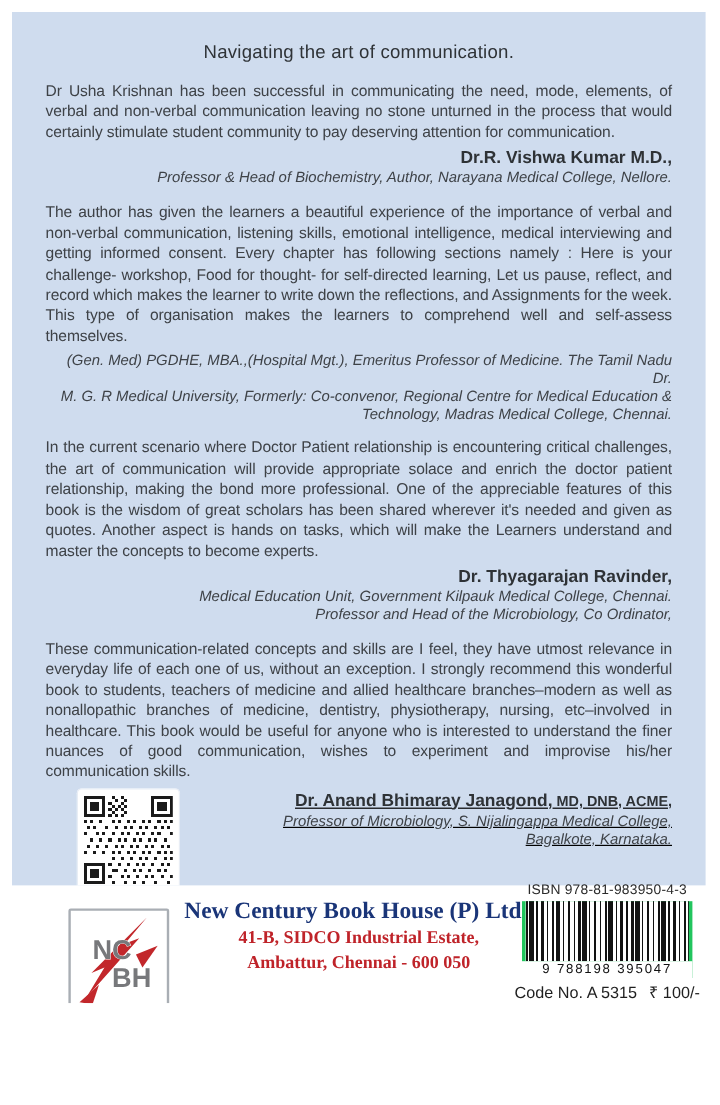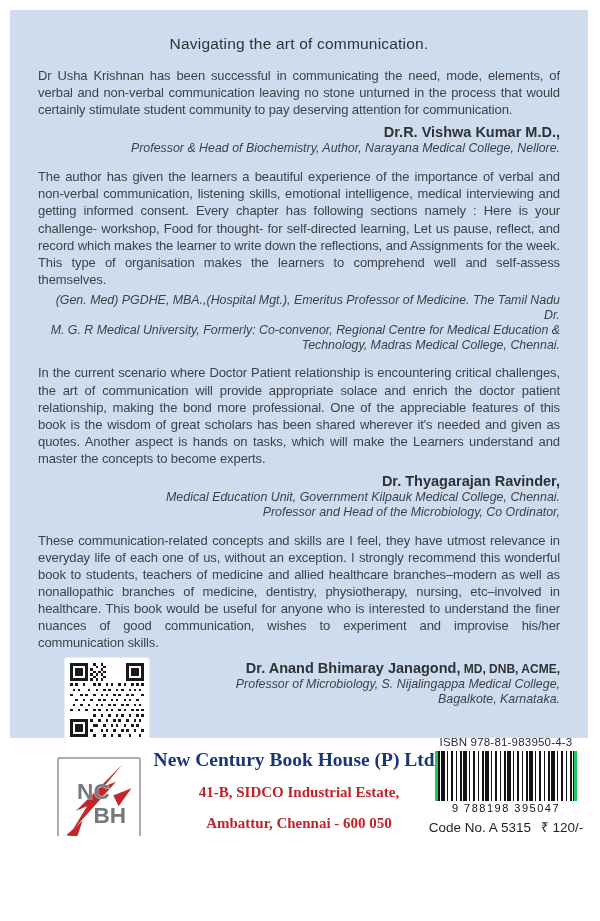--- a/index.html
+++ b/index.html
@@ -17,40 +17,40 @@
     margin:0 0 14px 0;font-weight:400;
   }
   .para{
     margin:0 0 5px 0;text-align:justify;font-size:13px;line-height:1.315;
     color:#3e4247;letter-spacing:-0.1px;
   }
   .attr{ text-align:right;margin:0 0 12px 0; }
   .attr-name{ font-weight:bold;font-size:14.5px;color:#2e3236;line-height:1.25; }
   .attr-name .suffix{ font-size:12px; }
   .attr-cred{ font-style:italic;font-size:12.4px;line-height:1.2;color:#3e4247; }
-  .bottom-row{ display:flex;justify-content:flex-end;align-items:flex-start; }
+  .bottom-row{ display:flex;justify-content:flex-end;align-items:flex-start;text-decoration:underline; }
   .qr-col{ margin-left:26px;text-align:center; }
   .qr-box{
     width:74px;height:74px;background:#ffffff;border-radius:4px;padding:6px;
     box-shadow:0 0 0 1px #e8edf5 inset;
   }
   .attr4{ flex:1;margin-top:2px; }
 
   
   .pub-section{ position:absolute;left:0;top:738px;width:600px;height:107px;background:#ffffff; }
   .ncbh-logo{
     position:absolute;left:57px;top:19px;width:80px;height:84px;background:#ffffff;
     border:2px solid #a9aeb4;border-radius:2px;
   }
   .pub-text{
     position:absolute;left:143px;top:11px;width:312px;text-align:center;
     font-family:"Liberation Serif", serif;
   }
   .pub-name{ font-weight:bold;font-size:19.5px;color:#1a3578;line-height:1.15; }
-  .pub-addr{ font-weight:bold;font-size:15px;color:#bf2329;line-height:1.22;margin-top:12px; }
+  .pub-addr{ font-weight:bold;font-size:15px;color:#bf2329;line-height:1.22;margin-top:2px; }
   .pub-web{ font-weight:bold;font-size:13.5px;color:#1a3578;margin-top:3px; }
 
   .isbn-block{ position:absolute;left:425px;top:-2px;width:162px;text-align:center; }
   .isbn-label{ font-size:11.5px;color:#2a2a2a;letter-spacing:.2px; }
   .barcode{ width:142px;height:64px;margin:3px auto 0;background:#22c55e;position:relative; }
   .bars{
     position:absolute;left:3px;right:3px;top:0;height:50px;
     background:repeating-linear-gradient(90deg,
       #121212 0 2px,#ffffff 2px 3px,#121212 3px 7px,#ffffff 7px 9px,
       #121212 9px 10px,#ffffff 10px 13px,#121212 13px 15px,#ffffff 15px 18px,
@@ -165,21 +165,21 @@
       <div class="pub-addr">41-B, SIDCO Industrial Estate,</div>
       <div class="pub-addr">Ambattur, Chennai - 600 050</div>
     </div>
 
     <div class="isbn-block">
       <div class="isbn-label">ISBN 978-81-983950-4-3</div>
       <div class="barcode">
         <div class="bars"></div>
         <div class="bc-digits">9 788198 395047</div>
       </div>
-      <div class="code-line"><span>Code No. A 5315</span><span class="price">₹ 120/-</span></div>
+      <div class="code-line"><span>Code No. A 5315</span><span class="price">₹ 100/-</span></div>
     </div>
   </div>
 
   <svg class="band" viewBox="0 0 578 63" preserveAspectRatio="none">
     <defs>
       <linearGradient id="bandgrad" x1="0" y1="0" x2="1" y2="0">
         <stop offset="0" stop-color="#1b2a6a"></stop>
         <stop offset="0.35" stop-color="#123d8a"></stop>
         <stop offset="0.7" stop-color="#0a6fb5"></stop>
         <stop offset="1" stop-color="#0e8ccb"></stop>

